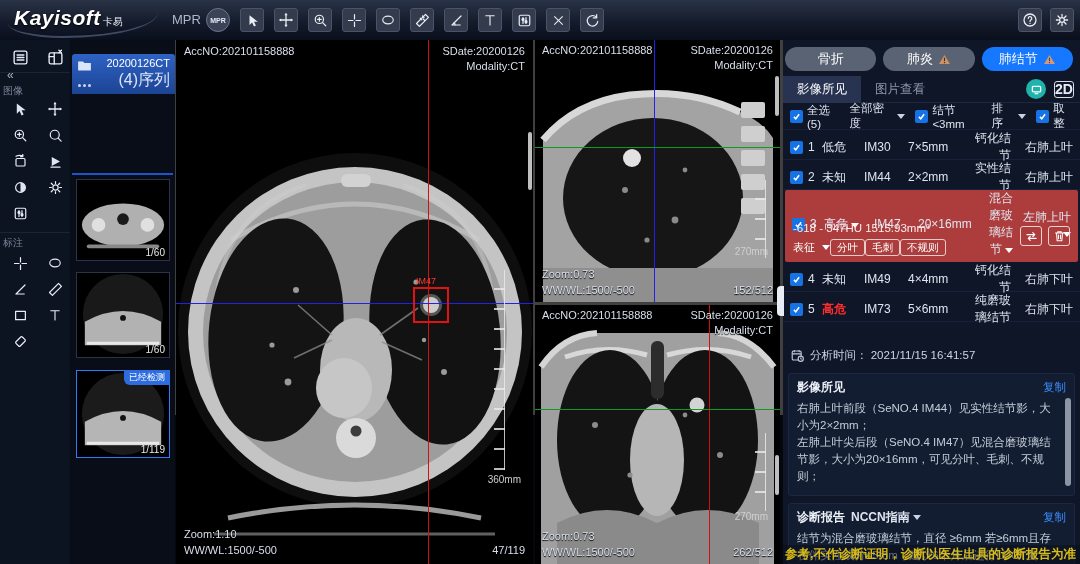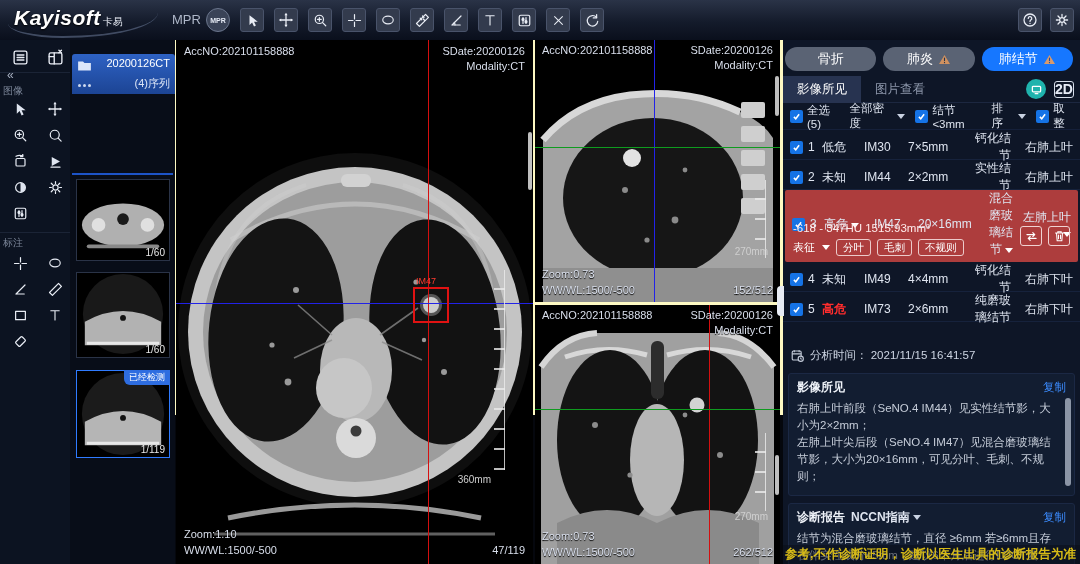--- a/index.html
+++ b/index.html
@@ -1,18 +1,18 @@
 <!DOCTYPE html>
 <html><head>
 <meta charset="utf-8">
 <style>
   * { margin:0; padding:0; box-sizing:border-box; }
   html,body { width:1080px; height:564px; background:#05070d; overflow:hidden; }
   body { font-family:"Liberation Sans","DejaVu Sans",sans-serif; color:#dfe5f0; }
-  .app { position:relative; width:1080px; height:415px; background:#fef9c3; }
+  .app { position:relative; width:1080px; height:415px; background:#404040; }
 
   
   .topbar { position:absolute; left:0; top:0; width:1080px; height:40px;
     background:linear-gradient(180deg,#2a3347 0%,#141b2b 55%,#0a0f1c 100%); z-index:20; }
   .logo-wrap { position:absolute; left:14px; top:6px; }
   .logo { font-size:21px; font-weight:bold; font-style:italic; color:#fff; letter-spacing:.5px; text-shadow:0 1px 2px #000; }
   .logo-cn { font-size:10px; color:#e8ecf5; margin-left:2px; font-style:normal; }
   .swoosh { position:absolute; left:-6px; top:-8px; width:150px; height:40px;
     border-bottom:2px solid rgba(160,180,220,.35); border-radius:0 0 70% 40%; pointer-events:none; }
   .mpr-label { position:absolute; left:172px; top:12px; font-size:13px; color:#aeb7c8; }
@@ -28,21 +28,21 @@
   .sbtn { position:absolute; width:22px; height:22px; display:flex; align-items:center; justify-content:center; }
   .side-label { position:absolute; left:3px; font-size:10px; color:#7c8699; }
   .collapse { position:absolute; left:7px; top:28px; font-size:12px; color:#aab3c5; }
   .side-rule { position:absolute; left:0; width:70px; border-top:1px solid #1b2436; }
 
   
   .series { position:absolute; left:70px; top:40px; width:105px; height:524px; background:#080d18; z-index:10; }
   .series-tab { position:absolute; left:2px; top:0; width:103px; height:40px;
     background:linear-gradient(180deg,#2a5ab8,#1d4globalseo 100%); background:linear-gradient(180deg,#2e62c4,#1c4494); border-radius:3px 3px 0 0;margin-top:14px; }
   .series-title { position:absolute; right:5px; top:3px; font-size:11px; color:#fff; }
-  .series-sub { position:absolute; right:5px; bottom:3px; font-size:11px; color:#dbe4f6; }
+  .series-sub { position:absolute; right:5px; bottom:3px; font-size:16px; color:#dbe4f6; }
   .folder-ic { position:absolute; left:5px; top:4px; }
   .dots { position:absolute; left:6px; bottom:6px; width:18px; height:4px; display:flex; gap:2px; }
   .dots i { width:3px; height:3px; border-radius:50%; background:#cdd8ee; }
   .thumb { position:absolute; left:6px; width:94px; background:#000; border:1px solid #2a3347; }
   .thumb svg { display:block; width:100%; height:100%; }
   .thumb .cnt { position:absolute; right:4px; bottom:2px; font-size:10px; color:#e8e8e8; text-shadow:0 1px 1px #000; }
   .thumb.sel { border:1px solid #2f7bff; }
   .badge { position:absolute; right:-1px; top:-1px; background:#2e6de0; color:#fff; font-size:9px;
     padding:1px 5px; border-radius:0 0 0 6px; }
   .blue-divider { position:absolute; left:2px; width:101px; height:2px; background:#1d54c8; }
@@ -82,21 +82,21 @@
   .caret { width:0; height:0; border-left:4px solid transparent; border-right:4px solid transparent; border-top:5px solid #c9d2e2; display:inline-block; margin-left:3px; }
   .nrow { display:grid; grid-template-columns:32px 42px 44px 66px 1fr 62px; align-items:center;
     height:30px; padding:0 7px; font-size:12px; border-bottom:1px solid #16223c; }
   .nrow .num { display:flex; align-items:center; gap:5px; }
   .nrow .loc { text-align:right; }
   .risk-red { color:#ff2d2d; font-weight:bold; }
   .sel-block { background:#ad3d3d; border-radius:2px; margin:0 2px; padding-bottom:6px; position:relative; }
   .sel-block .nrow { border-bottom:none; grid-template-columns:32px 50px 44px 66px 1fr 58px; font-size:12px; }
   .sel-block .caret { border-top-color:#fff; }
   .hu-line { padding:2px 8px 0 8px; font-size:11.5px; color:#ffecec; }
-  .feat-line { display:flex; align-items:center; gap:6px; padding:5px 0 0 8px; font-size:11px; color:#fff; }
+  .feat-line { display:flex; align-items:center; gap:0; padding:5px 0 0 8px; font-size:11px; color:#fff; }
   .tag { border:1px solid #eccaca; border-radius:3px; padding:0 6px; font-size:10.5px; line-height:15px; color:#fff; }
   .sel-icons { position:absolute; right:8px; top:36px; display:flex; gap:6px; }
   .sel-icons .sq { width:22px; height:20px; border:1px solid #f0d2d2; border-radius:3px; display:flex; align-items:center; justify-content:center; }
   .analysis { display:flex; align-items:center; gap:6px; padding:0 8px; height:22px; margin-top:22px; font-size:11.5px; color:#cdd5e3; }
   .section { margin:7px 5px 0 5px; background:#121d31; border:1px solid #1b2844; border-radius:3px; position:relative; }
   .sec-head { display:flex; align-items:center; padding:5px 8px 3px 8px; font-size:12px; color:#eef2f8; font-weight:bold; }
   .sec-head .spacer { flex:1; }
   .copy-link { color:#3c8cff; font-weight:normal; font-size:11.5px; }
   .sec-body { padding:1px 14px 6px 8px; font-size:11.5px; line-height:17px; color:#c6cdd9; }
   .findings-body { height:96px; overflow:hidden; }
@@ -397,21 +397,21 @@
       <circle cx="255" cy="265" r="11" fill="#bdbdbd" opacity=".4"></circle>
       <circle cx="255" cy="265" r="8" fill="#cdcdcd"></circle>
       <path d="M52 478 Q179 452 305 478" stroke="#9a9a9a" stroke-width="5" fill="none"></path>
       <path d="M38 494 H319" stroke="#606060" stroke-width="3"></path>
     </svg>
     <div class="yline c-red" style="left:252px"></div>
     <div class="xline c-blue" style="top:263px"></div>
     <div class="detect-box" style="left:237px;top:247px;width:36px;height:36px"></div>
     <div class="detect-label" style="left:240px;top:236px">IM47</div>
     <div class="ruler" style="right:28px;top:230px;height:200px"></div>
-    <div class="ruler-label" style="right:42px;top:434px">360mm</div>
+    <div class="ruler-label" style="right:12px;top:434px">360mm</div>
     <div class="vscroll" style="top:92px;height:58px"></div>
     <div class="ol" style="left:8px;top:4px">AccNO:202101158888</div>
     <div class="ol r" style="right:8px;top:4px">SDate:20200126</div>
     <div class="ol r" style="right:8px;top:19px">Modality:CT</div>
     <div class="ol" style="left:8px;bottom:22px">Zoom:1.10</div>
     <div class="ol" style="left:8px;bottom:6px">WW/WL:1500/-500</div>
     <div class="ol r" style="right:8px;bottom:6px">47/119</div>
   </div>
 
   <div class="vp" style="left:535px;top:40px;width:245px;height:262px">
@@ -645,21 +645,21 @@
       <span class="num">
           <span class="chk">
             <svg width="9" height="9" viewBox="0 0 12 12">
               <path d="M2.5 6.5 L5 9 L9.5 3" stroke="#fff" stroke-width="2" fill="none"></path>
             </svg>
           </span>
           <span>5</span>
         </span>
       <span class="risk-red">高危</span>
       <span>IM73</span>
-      <span>2×6mm</span>
+      <span>5×6mm</span>
       <span style="text-align:right">纯磨玻璃结节</span>
       <span class="loc">右肺下叶</span>
     </div>
 
     <div class="analysis">
       <svg width="13" height="13" viewBox="0 0 16 16" stroke="#c3cbd9" stroke-width="1.4" fill="none">
           <rect x="1.5" y="2.5" width="11" height="11" rx="1.5"></rect>
           <path d="M4 1.5 V4 M10 1.5 V4 M1.5 6 H12.5"></path>
           <circle cx="12" cy="12" r="3.2" fill="#0e1627"></circle>
           <path d="M12 10.4 V12 L13.2 12.8"></path>

